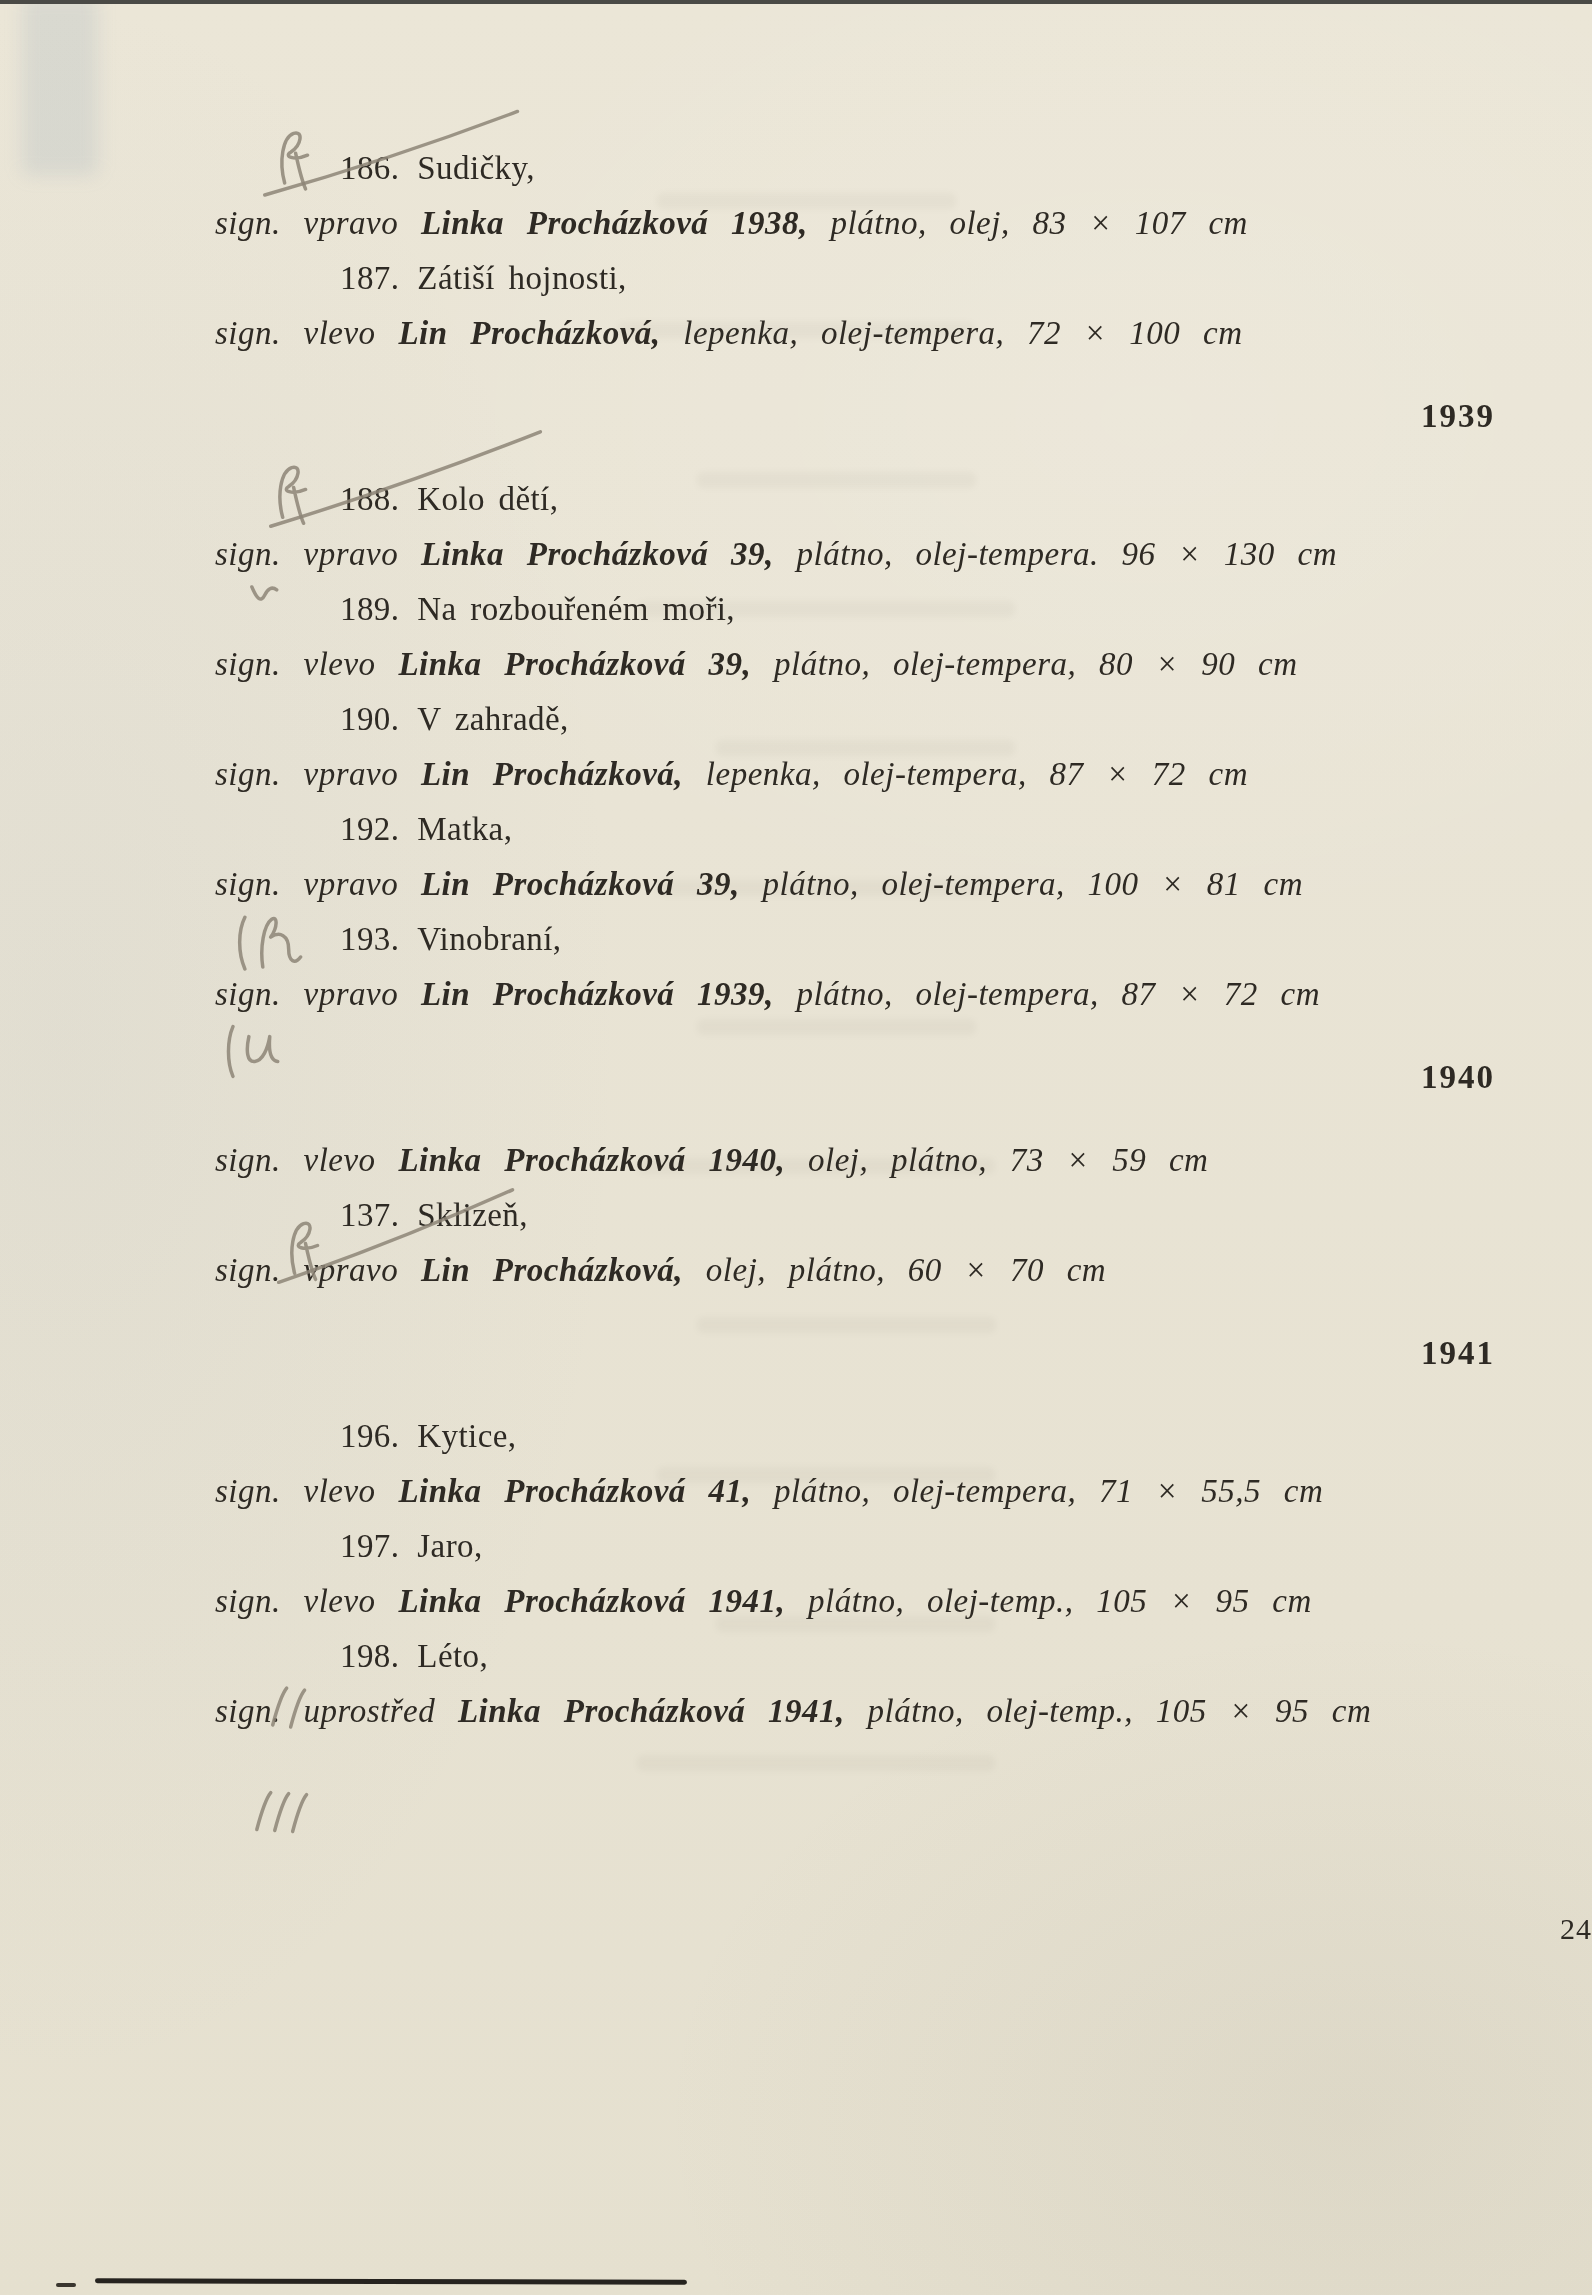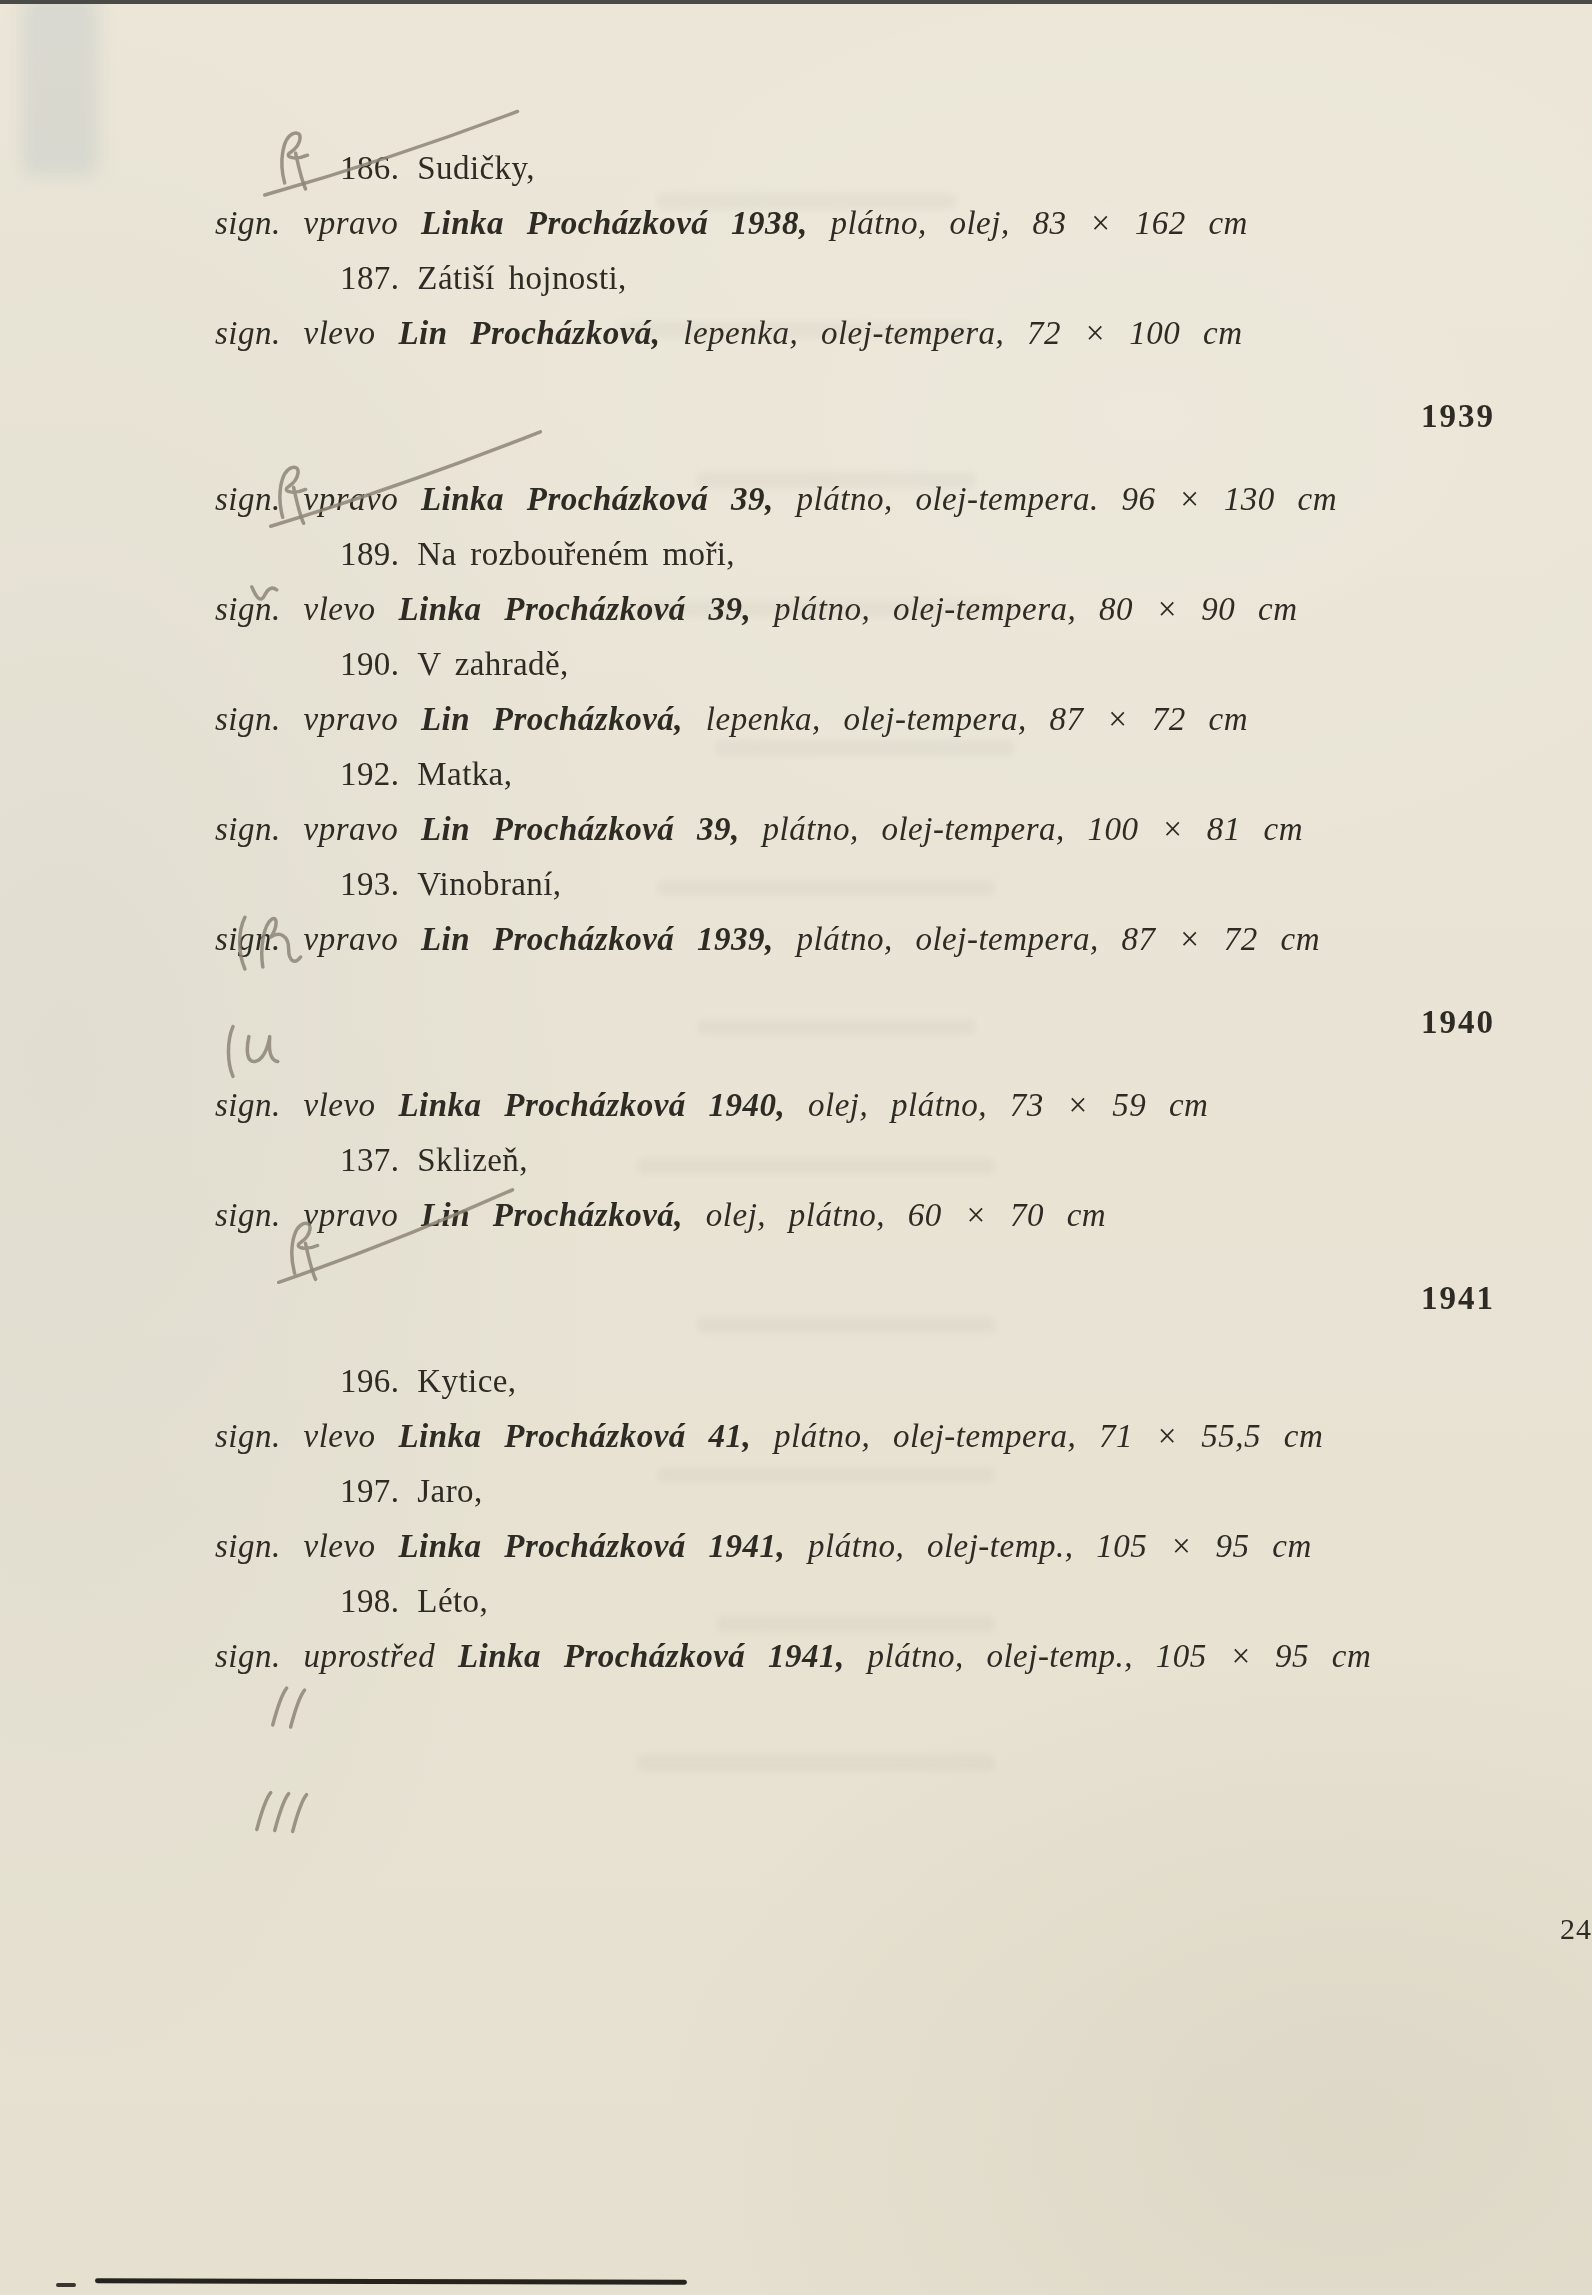--- a/index.html
+++ b/index.html
@@ -70,24 +70,25 @@
   <div class="ghost" style="left:657px; top:876px;  width:338px;"></div>
   <div class="ghost" style="left:697px; top:1015px; width:279px;"></div>
   <div class="ghost" style="left:637px; top:1154px; width:358px;"></div>
   <div class="ghost" style="left:697px; top:1313px; width:299px;"></div>
   <div class="ghost" style="left:657px; top:1463px; width:338px;"></div>
   <div class="ghost" style="left:716px; top:1612px; width:279px;"></div>
   <div class="ghost" style="left:637px; top:1751px; width:358px;"></div>
 
   <main class="text-block" id="catalog">
       <div class="entry-title"><span class="entry-number">186.</span><span class="entry-name">Sudičky,</span></div>
-      <div class="entry-sign"><span class="sign-position">sign. vpravo </span><span class="artist">Linka Procházková 1938,</span><span class="medium-dimensions"> plátno, olej, 83 × 162 cm</span></div>
+      <div class="entry-sign"><span class="sign-position">sign. vpravo </span><span class="artist">Linka Procházková 1938,</span><span class="medium-dimensions"> plátno, olej, 83 × 107 cm</span></div>
       <div class="entry-title"><span class="entry-number">187.</span><span class="entry-name">Zátiší hojnosti,</span></div>
       <div class="entry-sign"><span class="sign-position">sign. vlevo </span><span class="artist">Lin Procházková,</span><span class="medium-dimensions"> lepenka, olej-tempera, 72 × 100 cm</span></div>
       <div class="year-heading">1939</div>
+      <div class="entry-title"><span class="entry-number">188.</span><span class="entry-name">Kolo dětí,</span></div>
       <div class="entry-sign"><span class="sign-position">sign. vpravo </span><span class="artist">Linka Procházková 39,</span><span class="medium-dimensions"> plátno, olej-tempera. 96 × 130 cm</span></div>
       <div class="entry-title"><span class="entry-number">189.</span><span class="entry-name">Na rozbouřeném moři,</span></div>
       <div class="entry-sign"><span class="sign-position">sign. vlevo </span><span class="artist">Linka Procházková 39,</span><span class="medium-dimensions"> plátno, olej-tempera, 80 × 90 cm</span></div>
       <div class="entry-title"><span class="entry-number">190.</span><span class="entry-name">V zahradě,</span></div>
       <div class="entry-sign"><span class="sign-position">sign. vpravo </span><span class="artist">Lin Procházková,</span><span class="medium-dimensions"> lepenka, olej-tempera, 87 × 72 cm</span></div>
       <div class="entry-title"><span class="entry-number">192.</span><span class="entry-name">Matka,</span></div>
       <div class="entry-sign"><span class="sign-position">sign. vpravo </span><span class="artist">Lin Procházková 39,</span><span class="medium-dimensions"> plátno, olej-tempera, 100 × 81 cm</span></div>
       <div class="entry-title"><span class="entry-number">193.</span><span class="entry-name">Vinobraní,</span></div>
       <div class="entry-sign"><span class="sign-position">sign. vpravo </span><span class="artist">Lin Procházková 1939,</span><span class="medium-dimensions"> plátno, olej-tempera, 87 × 72 cm</span></div>
       <div class="year-heading">1940</div>

